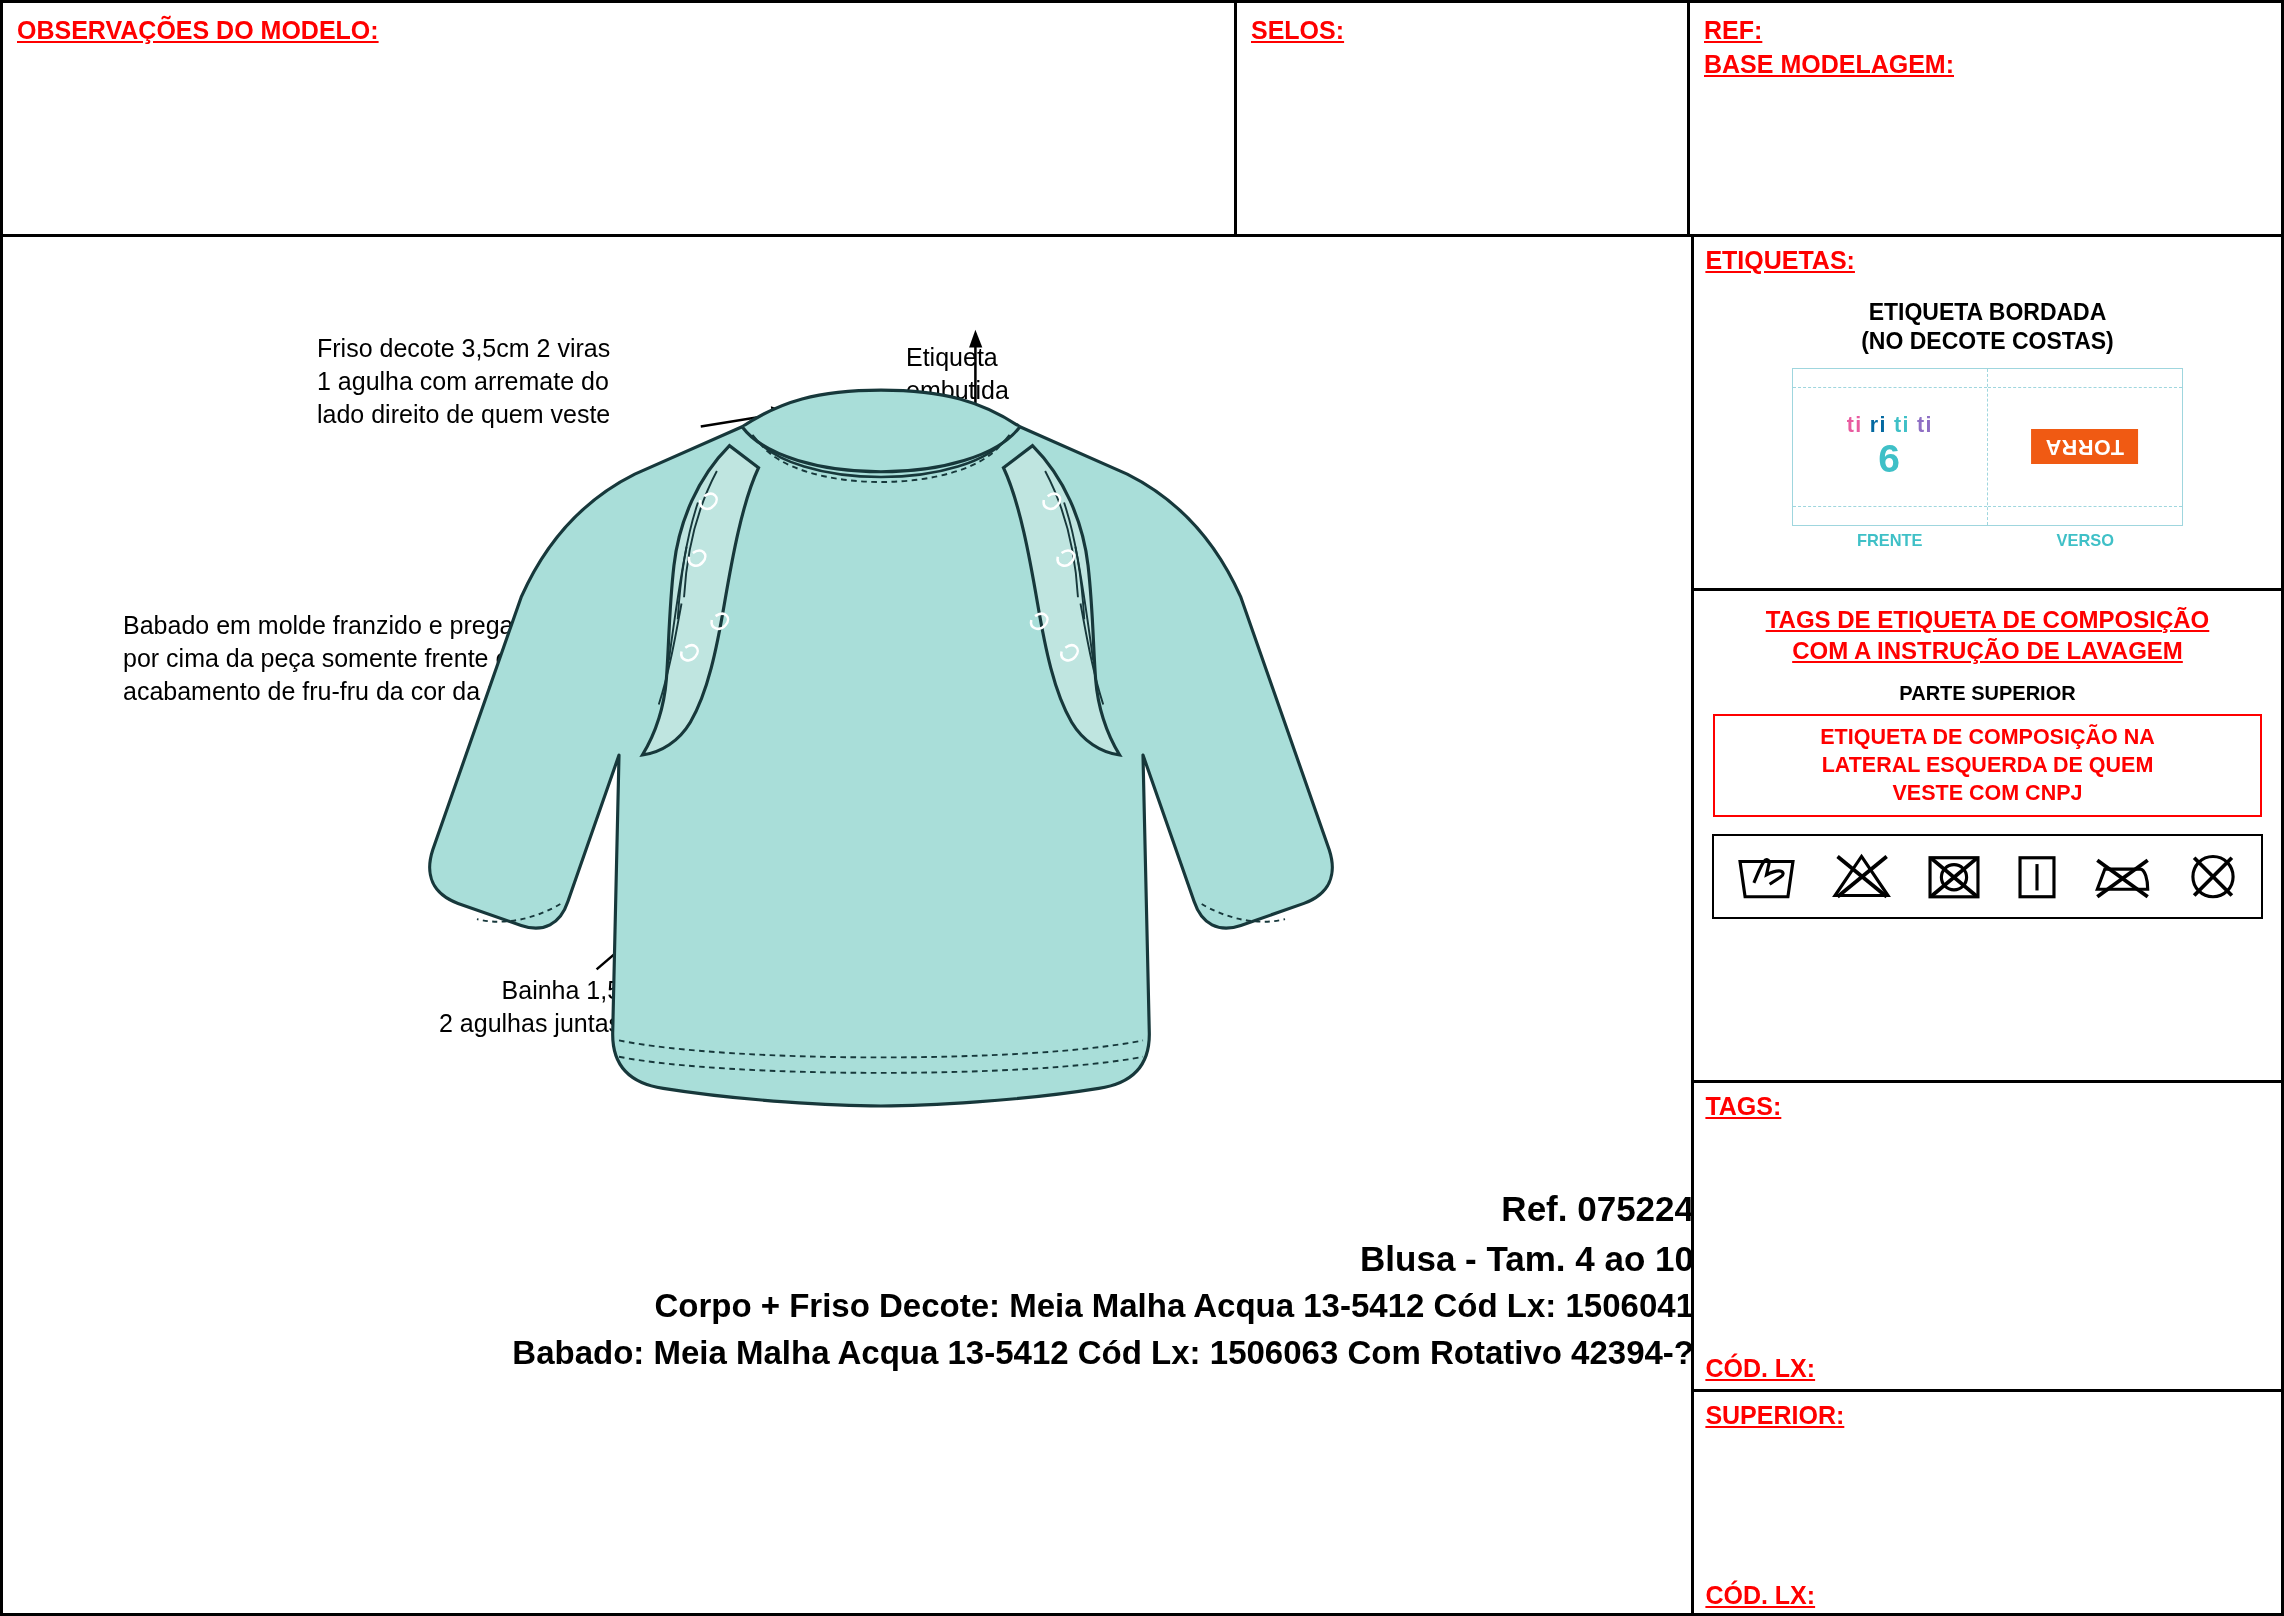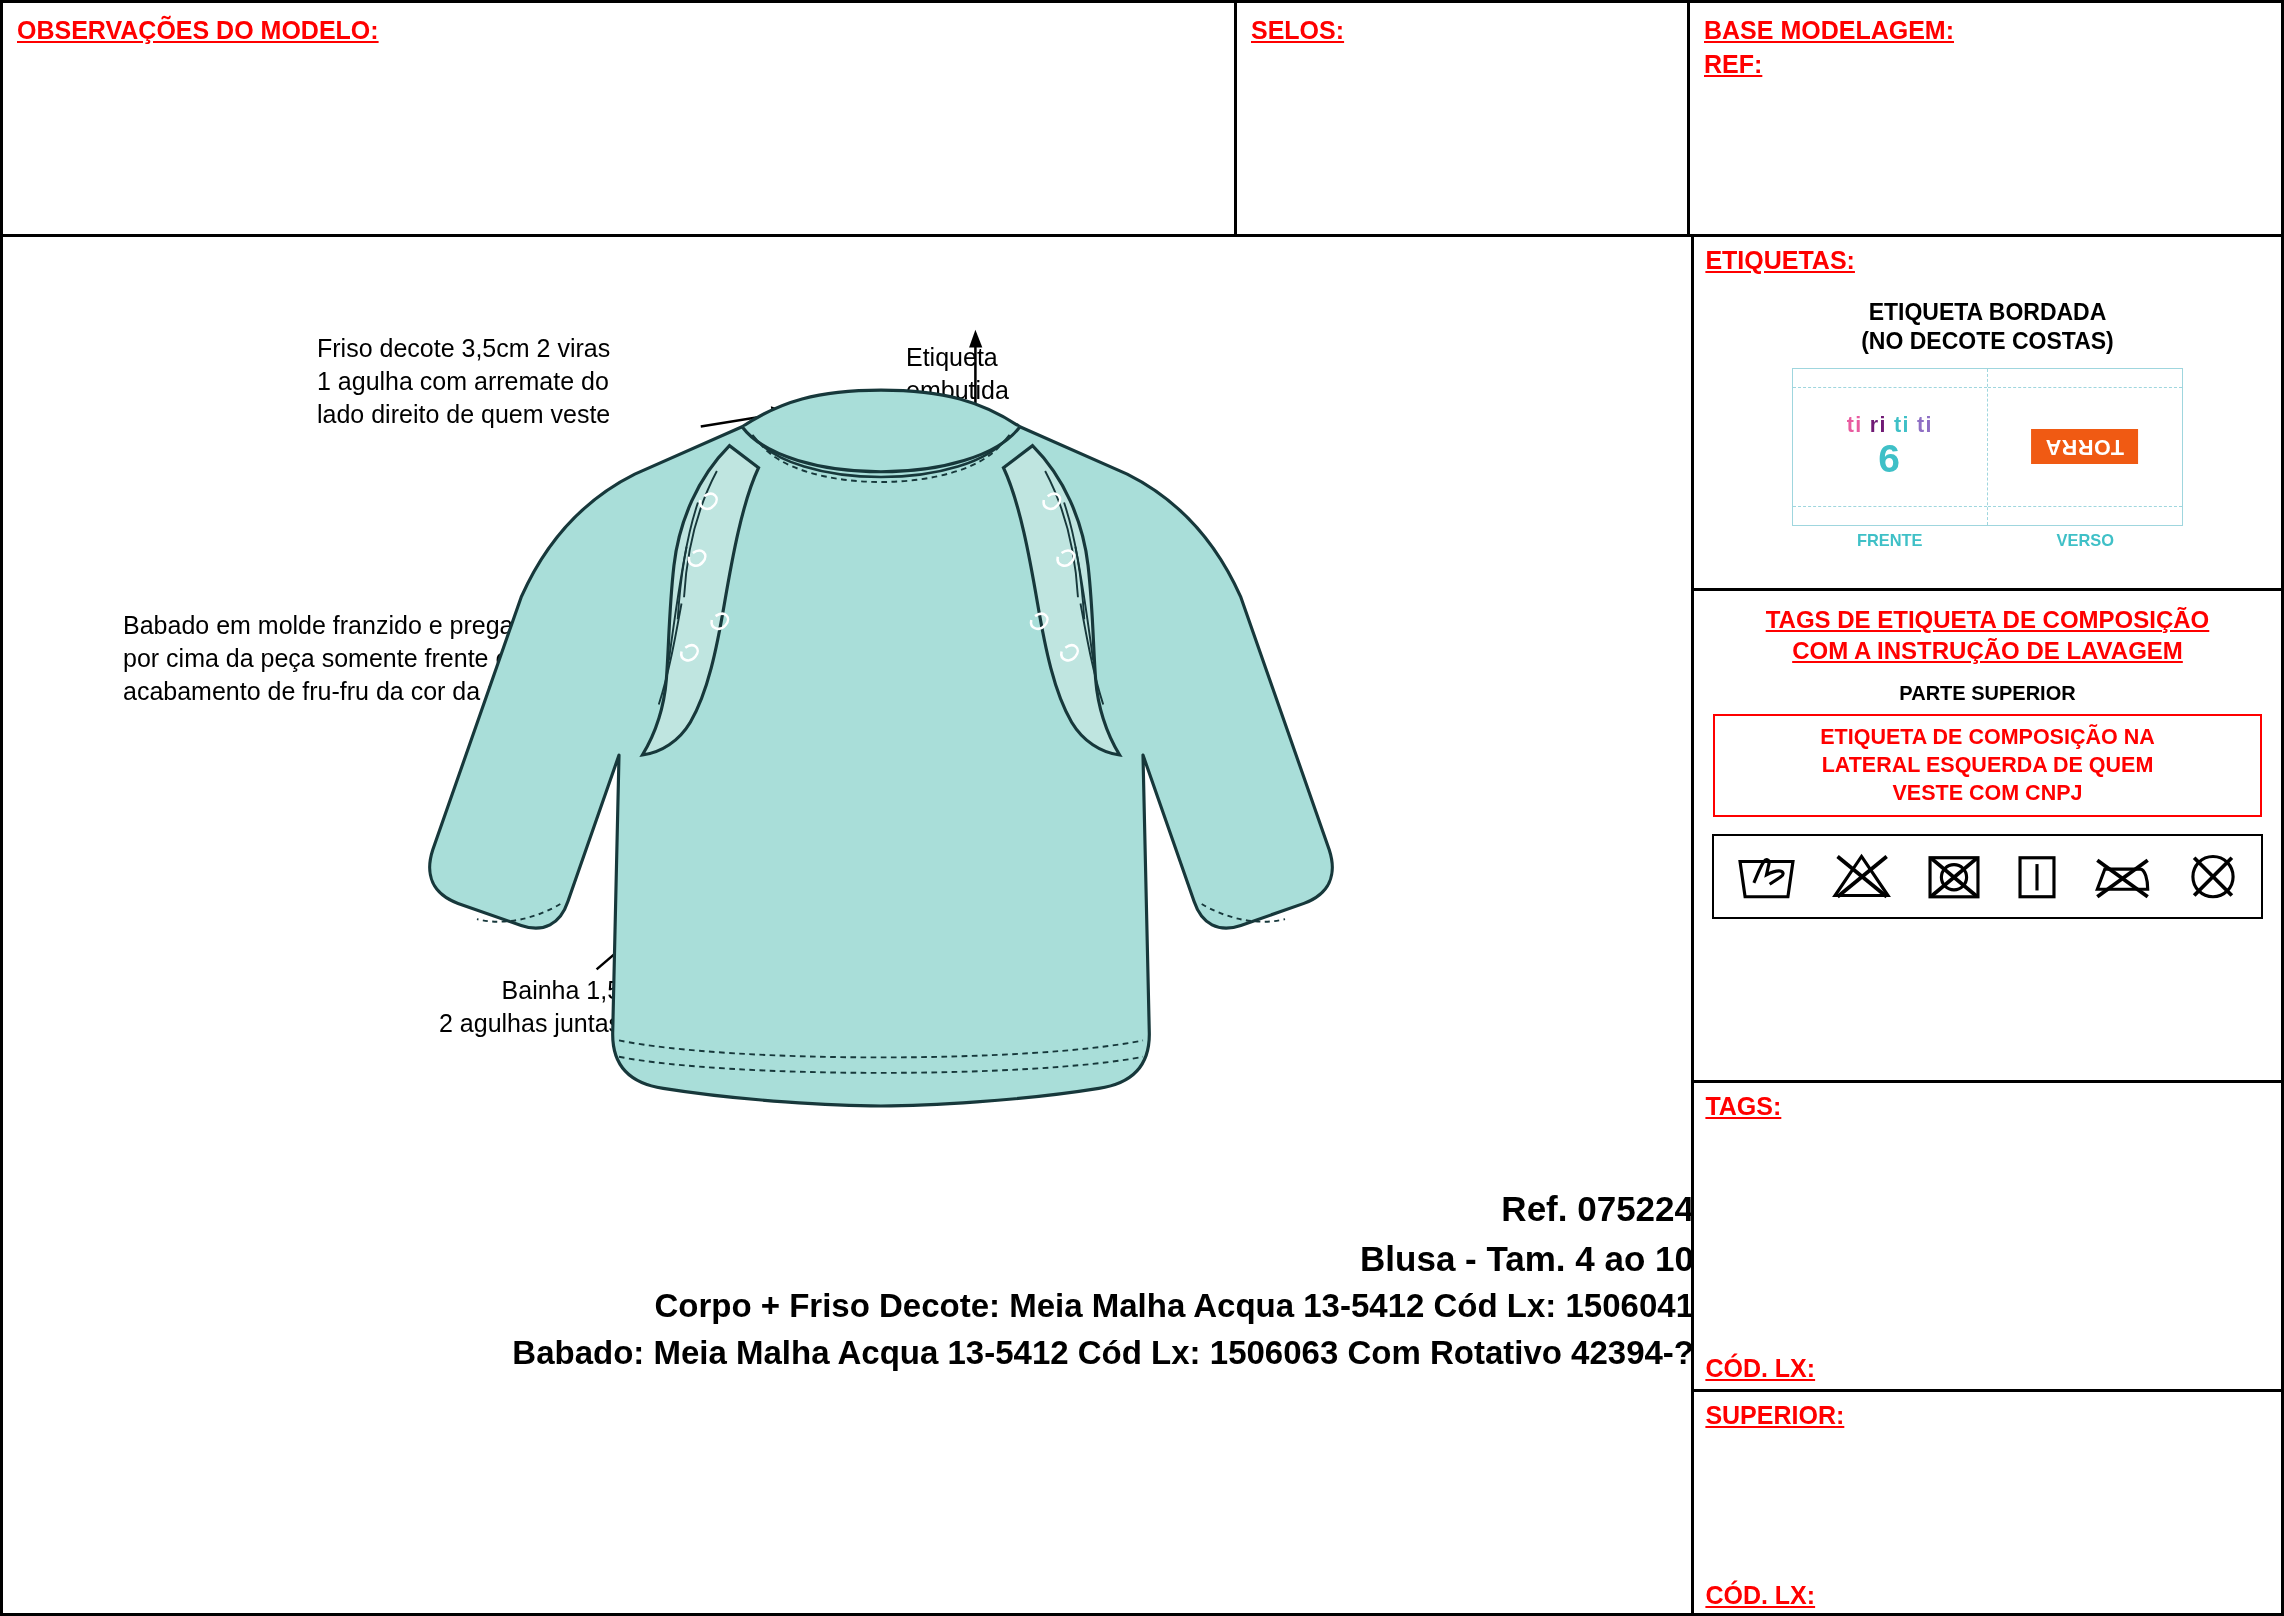--- a/index.html
+++ b/index.html
@@ -150,21 +150,21 @@
     border-top: 1.9px dashed #9fd6de;
   }
   .titi {
     font-size: 21.5px;
     font-weight: bold;
     letter-spacing: 1.3px;
     text-align: center;
     line-height: 1.05;
   }
   .titi .c1 { color: #e95ba0; }
-  .titi .c2 { color: #701a75; }
+  .titi .c2 { color: #0369a1; }
   .titi .c3 { color: #3fc0c7; }
   .titi .c4 { color: #8e6fc4; }
   .titi .num {
     display: block;
     font-size: 39px;
     color: #3fc0c7;
     margin-top: 2.5px;
   }
   .torra {
     background: #f05a13;
@@ -248,22 +248,22 @@
 <div class="sheet">
 
   <div class="top-row">
     <div class="cell cell-obs">
       <span class="red-label">OBSERVAÇÕES DO MODELO:</span>
     </div>
     <div class="cell cell-selos">
       <span class="red-label">SELOS:</span>
     </div>
     <div class="cell cell-base">
+      <span class="red-label">REF:</span>
       <span class="red-label">BASE MODELAGEM:</span>
-      <span class="red-label">REF:</span>
     </div>
   </div>
 
   <div class="main-area">
 
     <div class="anno anno-1">Friso decote 3,5cm 2 viras
 1 agulha com arremate do
 lado direito de quem veste</div>
     <div class="anno anno-2">Babado em molde franzido e pregado
 por cima da peça somente frente com

